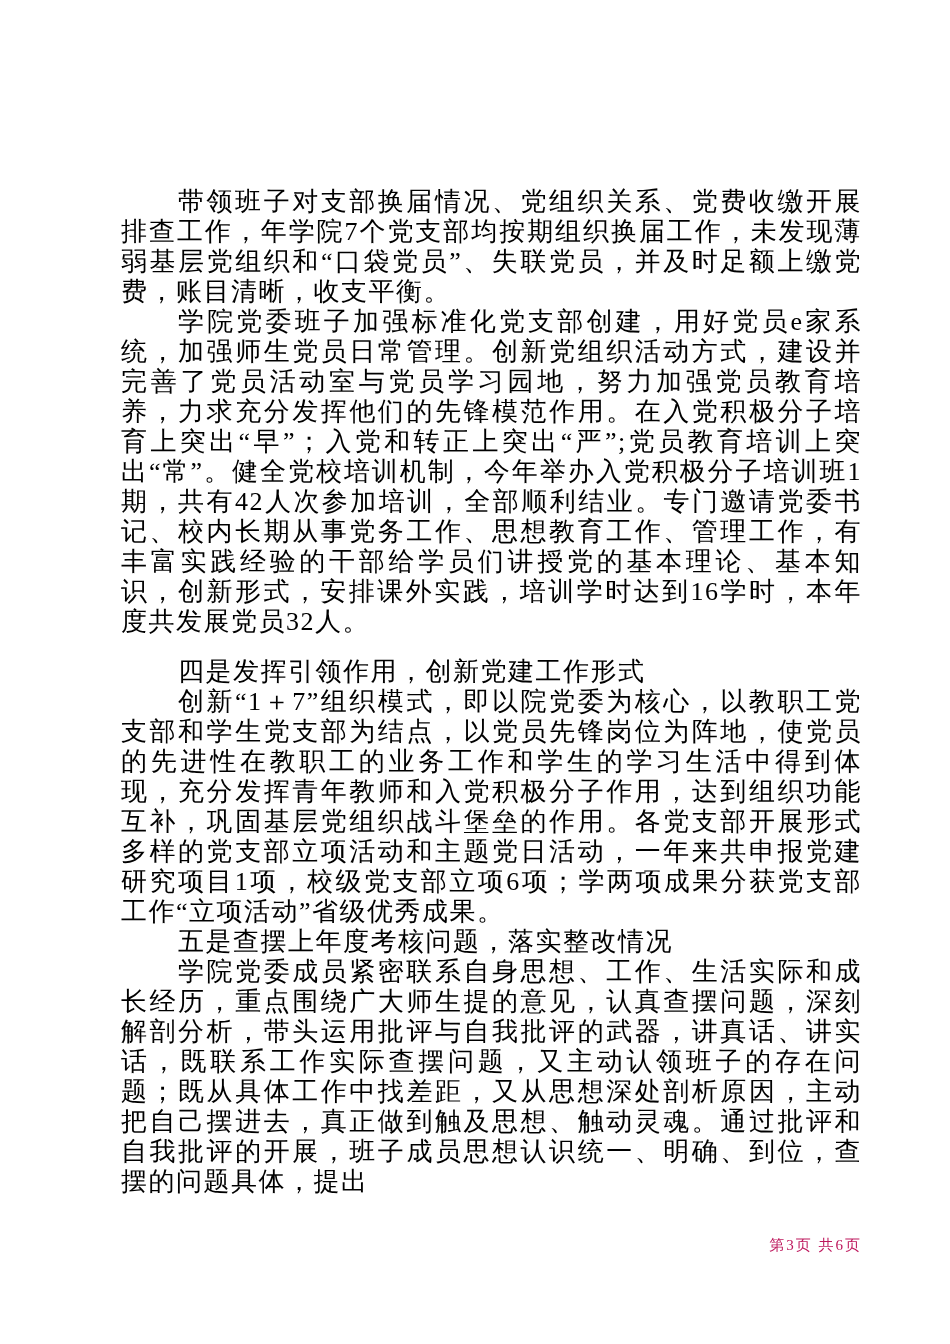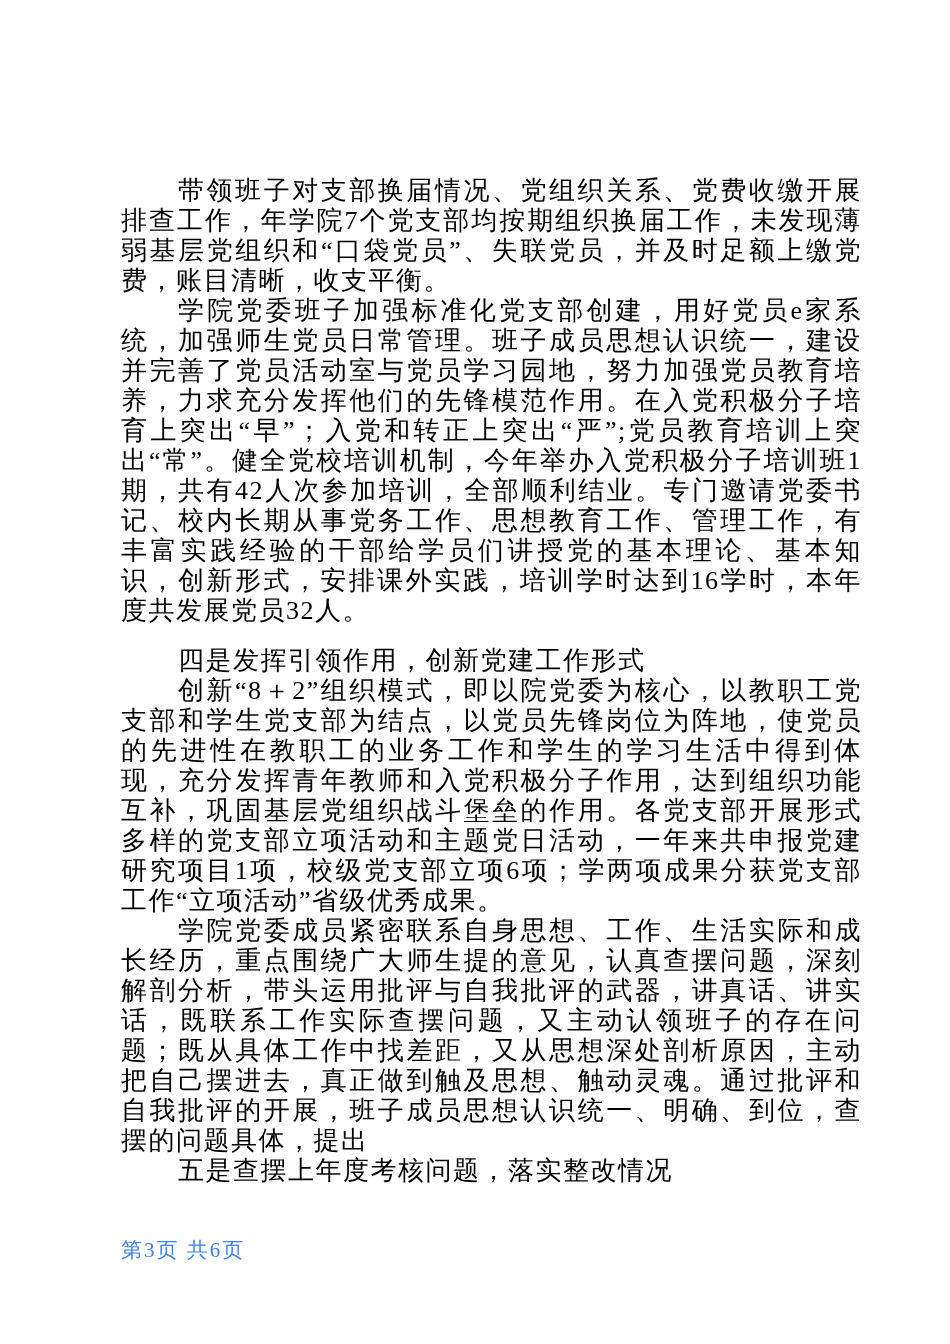--- a/index.html
+++ b/index.html
@@ -16,61 +16,61 @@
     color: #000000;
   }
   .page {
     position: absolute;
     inset: 0;
     background: #ffffff;
   }
   .content {
     position: absolute;
     left: 121px;
-    top: 176px;
+    top: 187px;
     width: 741px;
   }
   .content p {
     margin: 0;
     font-size: 26px;
     line-height: 30px;
     letter-spacing: 1.5px;
     text-align: justify;
     text-indent: 57px;
     word-break: break-all;
   }
   .content p.gap-before {
     margin-top: 20px;
   }
   .footer {
     position: absolute;
     left: 121px;
     top: 1236px;
     width: 741px;
-    text-align: left;
-    font-size: 21px;
+    text-align: right;
+    font-size: 15px;
     letter-spacing: 2px;
-    color: #3b82f6;
+    color: #be185d;
   }
 </style>
 </head>
 <body>
 
 <div class="page">
 
   <div class="content">
     <p>带领班子对支部换届情况、党组织关系、党费收缴开展排查工作，年学院7个党支部均按期组织换届工作，未发现薄弱基层党组织和“口袋党员”、失联党员，并及时足额上缴党费，账目清晰，收支平衡。</p>
 
 
-    <p>学院党委班子加强标准化党支部创建，用好党员e家系统，加强师生党员日常管理。班子成员思想认识统一，建设并完善了党员活动室与党员学习园地，努力加强党员教育培养，力求充分发挥他们的先锋模范作用。在入党积极分子培育上突出“早”；入党和转正上突出“严”;党员教育培训上突出“常”。健全党校培训机制，今年举办入党积极分子培训班1期，共有42人次参加培训，全部顺利结业。专门邀请党委书记、校内长期从事党务工作、思想教育工作、管理工作，有丰富实践经验的干部给学员们讲授党的基本理论、基本知识，创新形式，安排课外实践，培训学时达到16学时，本年度共发展党员32人。</p>
+    <p>学院党委班子加强标准化党支部创建，用好党员e家系统，加强师生党员日常管理。创新党组织活动方式，建设并完善了党员活动室与党员学习园地，努力加强党员教育培养，力求充分发挥他们的先锋模范作用。在入党积极分子培育上突出“早”；入党和转正上突出“严”;党员教育培训上突出“常”。健全党校培训机制，今年举办入党积极分子培训班1期，共有42人次参加培训，全部顺利结业。专门邀请党委书记、校内长期从事党务工作、思想教育工作、管理工作，有丰富实践经验的干部给学员们讲授党的基本理论、基本知识，创新形式，安排课外实践，培训学时达到16学时，本年度共发展党员32人。</p>
 
     <p class="gap-before">四是发挥引领作用，创新党建工作形式</p>
 
-    <p>创新“8＋2”组织模式，即以院党委为核心，以教职工党支部和学生党支部为结点，以党员先锋岗位为阵地，使党员的先进性在教职工的业务工作和学生的学习生活中得到体现，充分发挥青年教师和入党积极分子作用，达到组织功能互补，巩固基层党组织战斗堡垒的作用。各党支部开展形式多样的党支部立项活动和主题党日活动，一年来共申报党建研究项目1项，校级党支部立项6项；学两项成果分获党支部工作“立项活动”省级优秀成果。</p>
+    <p>创新“1＋7”组织模式，即以院党委为核心，以教职工党支部和学生党支部为结点，以党员先锋岗位为阵地，使党员的先进性在教职工的业务工作和学生的学习生活中得到体现，充分发挥青年教师和入党积极分子作用，达到组织功能互补，巩固基层党组织战斗堡垒的作用。各党支部开展形式多样的党支部立项活动和主题党日活动，一年来共申报党建研究项目1项，校级党支部立项6项；学两项成果分获党支部工作“立项活动”省级优秀成果。</p>
+
+    <p>五是查摆上年度考核问题，落实整改情况</p>
 
     <p>学院党委成员紧密联系自身思想、工作、生活实际和成长经历，重点围绕广大师生提的意见，认真查摆问题，深刻解剖分析，带头运用批评与自我批评的武器，讲真话、讲实话，既联系工作实际查摆问题，又主动认领班子的存在问题；既从具体工作中找差距，又从思想深处剖析原因，主动把自己摆进去，真正做到触及思想、触动灵魂。通过批评和自我批评的开展，班子成员思想认识统一、明确、到位，查摆的问题具体，提出</p>
-
-    <p>五是查摆上年度考核问题，落实整改情况</p>
   </div>
 
   <div class="footer">第3页 共6页</div>
 
 </div>
 
 </body></html>

